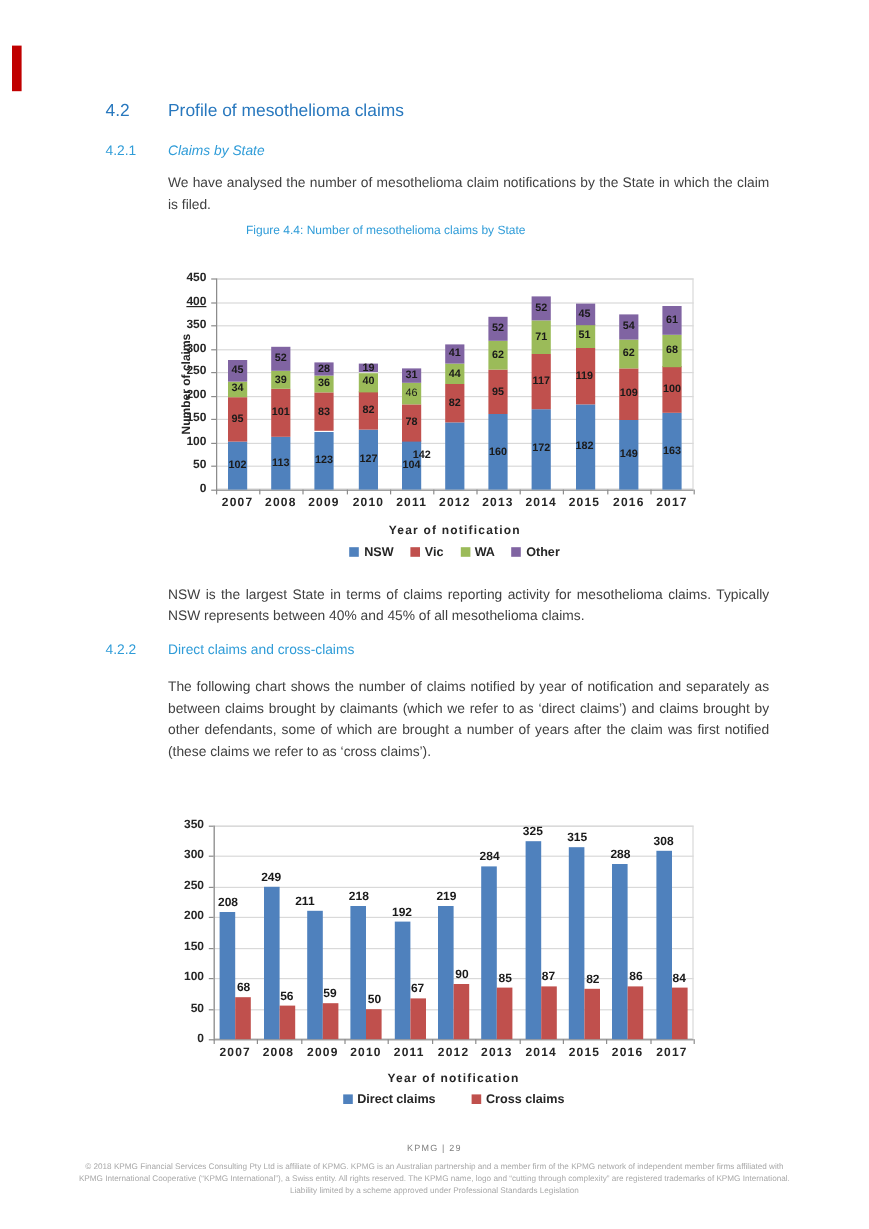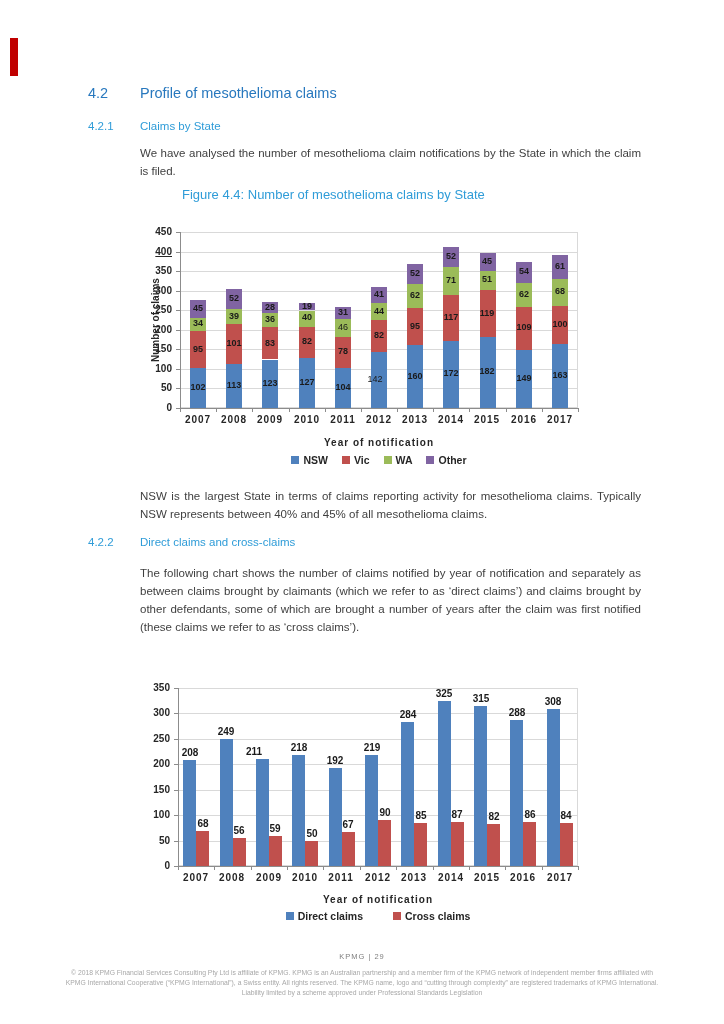--- a/index.html
+++ b/index.html
@@ -2,40 +2,40 @@
 <html style="--heading-blue: #2878BE; --subheading-blue: #2F9CD8; --body-text: #3F3F3F; --footer-gray: #7F7F7F; --disclaimer-gray: #A8A8A8; --page-tab-red: #C00000;"><head>
 <meta charset="utf-8">
 <style>
   html,body{margin:0;padding:0;background:#ffffff;}
   .page{position:relative;width:724px;height:1024px;background:#fff;
         font-family:"Liberation Sans",sans-serif;overflow:hidden;}
   .abs{position:absolute;}
   .h1-num,.h1-title{color:var(--heading-blue);font-size:14.5px;font-weight:400;}
   .h2-num,.h2-title{color:var(--subheading-blue);font-size:11.5px;font-weight:400;}
   .para{color:var(--body-text);font-size:11.5px;line-height:18px;text-align:justify;width:501px;left:140px;}
-  .caption{color:var(--subheading-blue);font-size:13px;left:134px;padding-left:48px;}
+  .caption{color:var(--subheading-blue);font-size:10px;left:157px;padding-left:48px;}
   .red-tab{left:10px;top:38px;width:8px;height:38px;background:var(--page-tab-red);}
   .chart{left:148px;}
   .footer-page{left:62px;width:600px;text-align:center;color:var(--footer-gray);
                font-size:7.5px;letter-spacing:1px;}
   .footer-disc{left:62px;width:600px;text-align:center;color:var(--disclaimer-gray);
                font-size:6.8px;line-height:10px;}
 </style>
 </head>
 <body>
 
 <div class="page">
 
   <div class="abs red-tab"></div>
 
   <div class="abs h1-num" style="left:88px;top:85px;">4.2</div>
   <div class="abs h1-title" style="left:140px;top:85px;">Profile of mesothelioma claims</div>
 
   <div class="abs h2-num" style="left:88px;top:120px;">4.2.1</div>
-  <div class="abs h2-title" style="left:140px;top:120px;">Claims by State</div>
+  <div class="abs h2-title" style="left:140px;top:120px;font-style:italic;">Claims by State</div>
 
   <div class="abs para" style="top:144px;">We have analysed the number of mesothelioma claim notifications by the State in which the claim is filed.</div>
 
   <div class="abs caption" style="top:187px;">Figure 4.4: Number of mesothelioma claims by State</div>
 
   <div id="chart-fig44" class="abs chart" style="top:220px;width:436px;height:254px;">
       <div style="position: absolute; left: 32px; top: 12px; width: 398px; height: 176px; border: 1px solid rgb(217, 217, 217); box-sizing: border-box;"></div>
       <div style="position: absolute; left: 32px; top: 168px; width: 398px; height: 1px; background: rgb(217, 217, 217);"></div>
       <div style="position: absolute; left: 32px; top: 149px; width: 398px; height: 1px; background: rgb(217, 217, 217);"></div>
       <div style="position: absolute; left: 32px; top: 129px; width: 398px; height: 1px; background: rgb(217, 217, 217);"></div>
@@ -118,21 +118,21 @@
       <div style="position: absolute; left: 187px; top: 147px; width: 16px; height: 41px; background: rgb(79, 129, 189);"></div>
       <div style="position: absolute; left: 177px; top: 162px; width: 36px; text-align: center; font-size: 9px; font-weight: 700; color: rgb(26, 26, 26);">104</div>
       <div style="position: absolute; left: 187px; top: 117px; width: 16px; height: 31px; background: rgb(192, 80, 77);"></div>
       <div style="position: absolute; left: 177px; top: 126px; width: 36px; text-align: center; font-size: 9px; font-weight: 700; color: rgb(26, 26, 26);">78</div>
       <div style="position: absolute; left: 187px; top: 99px; width: 16px; height: 18px; background: rgb(155, 187, 89);"></div>
       <div style="position: absolute; left: 177px; top: 102px; width: 36px; text-align: center; font-size: 9px; font-weight: 400; color: rgb(26, 26, 26);">46</div>
       <div style="position: absolute; left: 187px; top: 87px; width: 16px; height: 12px; background: rgb(128, 100, 162);"></div>
       <div style="position: absolute; left: 177px; top: 87px; width: 36px; text-align: center; font-size: 9px; font-weight: 700; color: rgb(26, 26, 26);">31</div>
       <div style="position: absolute; left: 177px; top: 194px; width: 36px; text-align: center; font-size: 10px; font-weight: 700; letter-spacing: 1px; color: rgb(38, 38, 38);">2011</div>
       <div style="position: absolute; left: 223px; top: 132px; width: 16px; height: 56px; background: rgb(79, 129, 189);"></div>
-      <div style="position: absolute; left: 209px; top: 154px; width: 36px; text-align: center; font-size: 9px; font-weight: 400; color: rgb(26, 26, 26);">142</div>
+      <div style="position: absolute; left: 196px; top: 154px; width: 36px; font-size: 9px; font-weight: 700; color: rgb(26, 26, 26);">142</div>
       <div style="position: absolute; left: 223px; top: 100px; width: 16px; height: 32px; background: rgb(192, 80, 77);"></div>
       <div style="position: absolute; left: 213px; top: 110px; width: 36px; text-align: center; font-size: 9px; font-weight: 700; color: rgb(26, 26, 26);">82</div>
       <div style="position: absolute; left: 223px; top: 83px; width: 16px; height: 17px; background: rgb(155, 187, 89);"></div>
       <div style="position: absolute; left: 213px; top: 86px; width: 36px; text-align: center; font-size: 9px; font-weight: 700; color: rgb(26, 26, 26);">44</div>
       <div style="position: absolute; left: 223px; top: 67px; width: 16px; height: 16px; background: rgb(128, 100, 162);"></div>
       <div style="position: absolute; left: 213px; top: 69px; width: 36px; text-align: center; font-size: 9px; font-weight: 700; color: rgb(26, 26, 26);">41</div>
       <div style="position: absolute; left: 213px; top: 194px; width: 36px; text-align: center; font-size: 10px; font-weight: 700; letter-spacing: 1px; color: rgb(38, 38, 38);">2012</div>
       <div style="position: absolute; left: 259px; top: 125px; width: 16px; height: 63px; background: rgb(79, 129, 189);"></div>
       <div style="position: absolute; left: 249px; top: 151px; width: 36px; text-align: center; font-size: 9px; font-weight: 700; color: rgb(26, 26, 26);">160</div>
       <div style="position: absolute; left: 259px; top: 88px; width: 16px; height: 37px; background: rgb(192, 80, 77);"></div>

